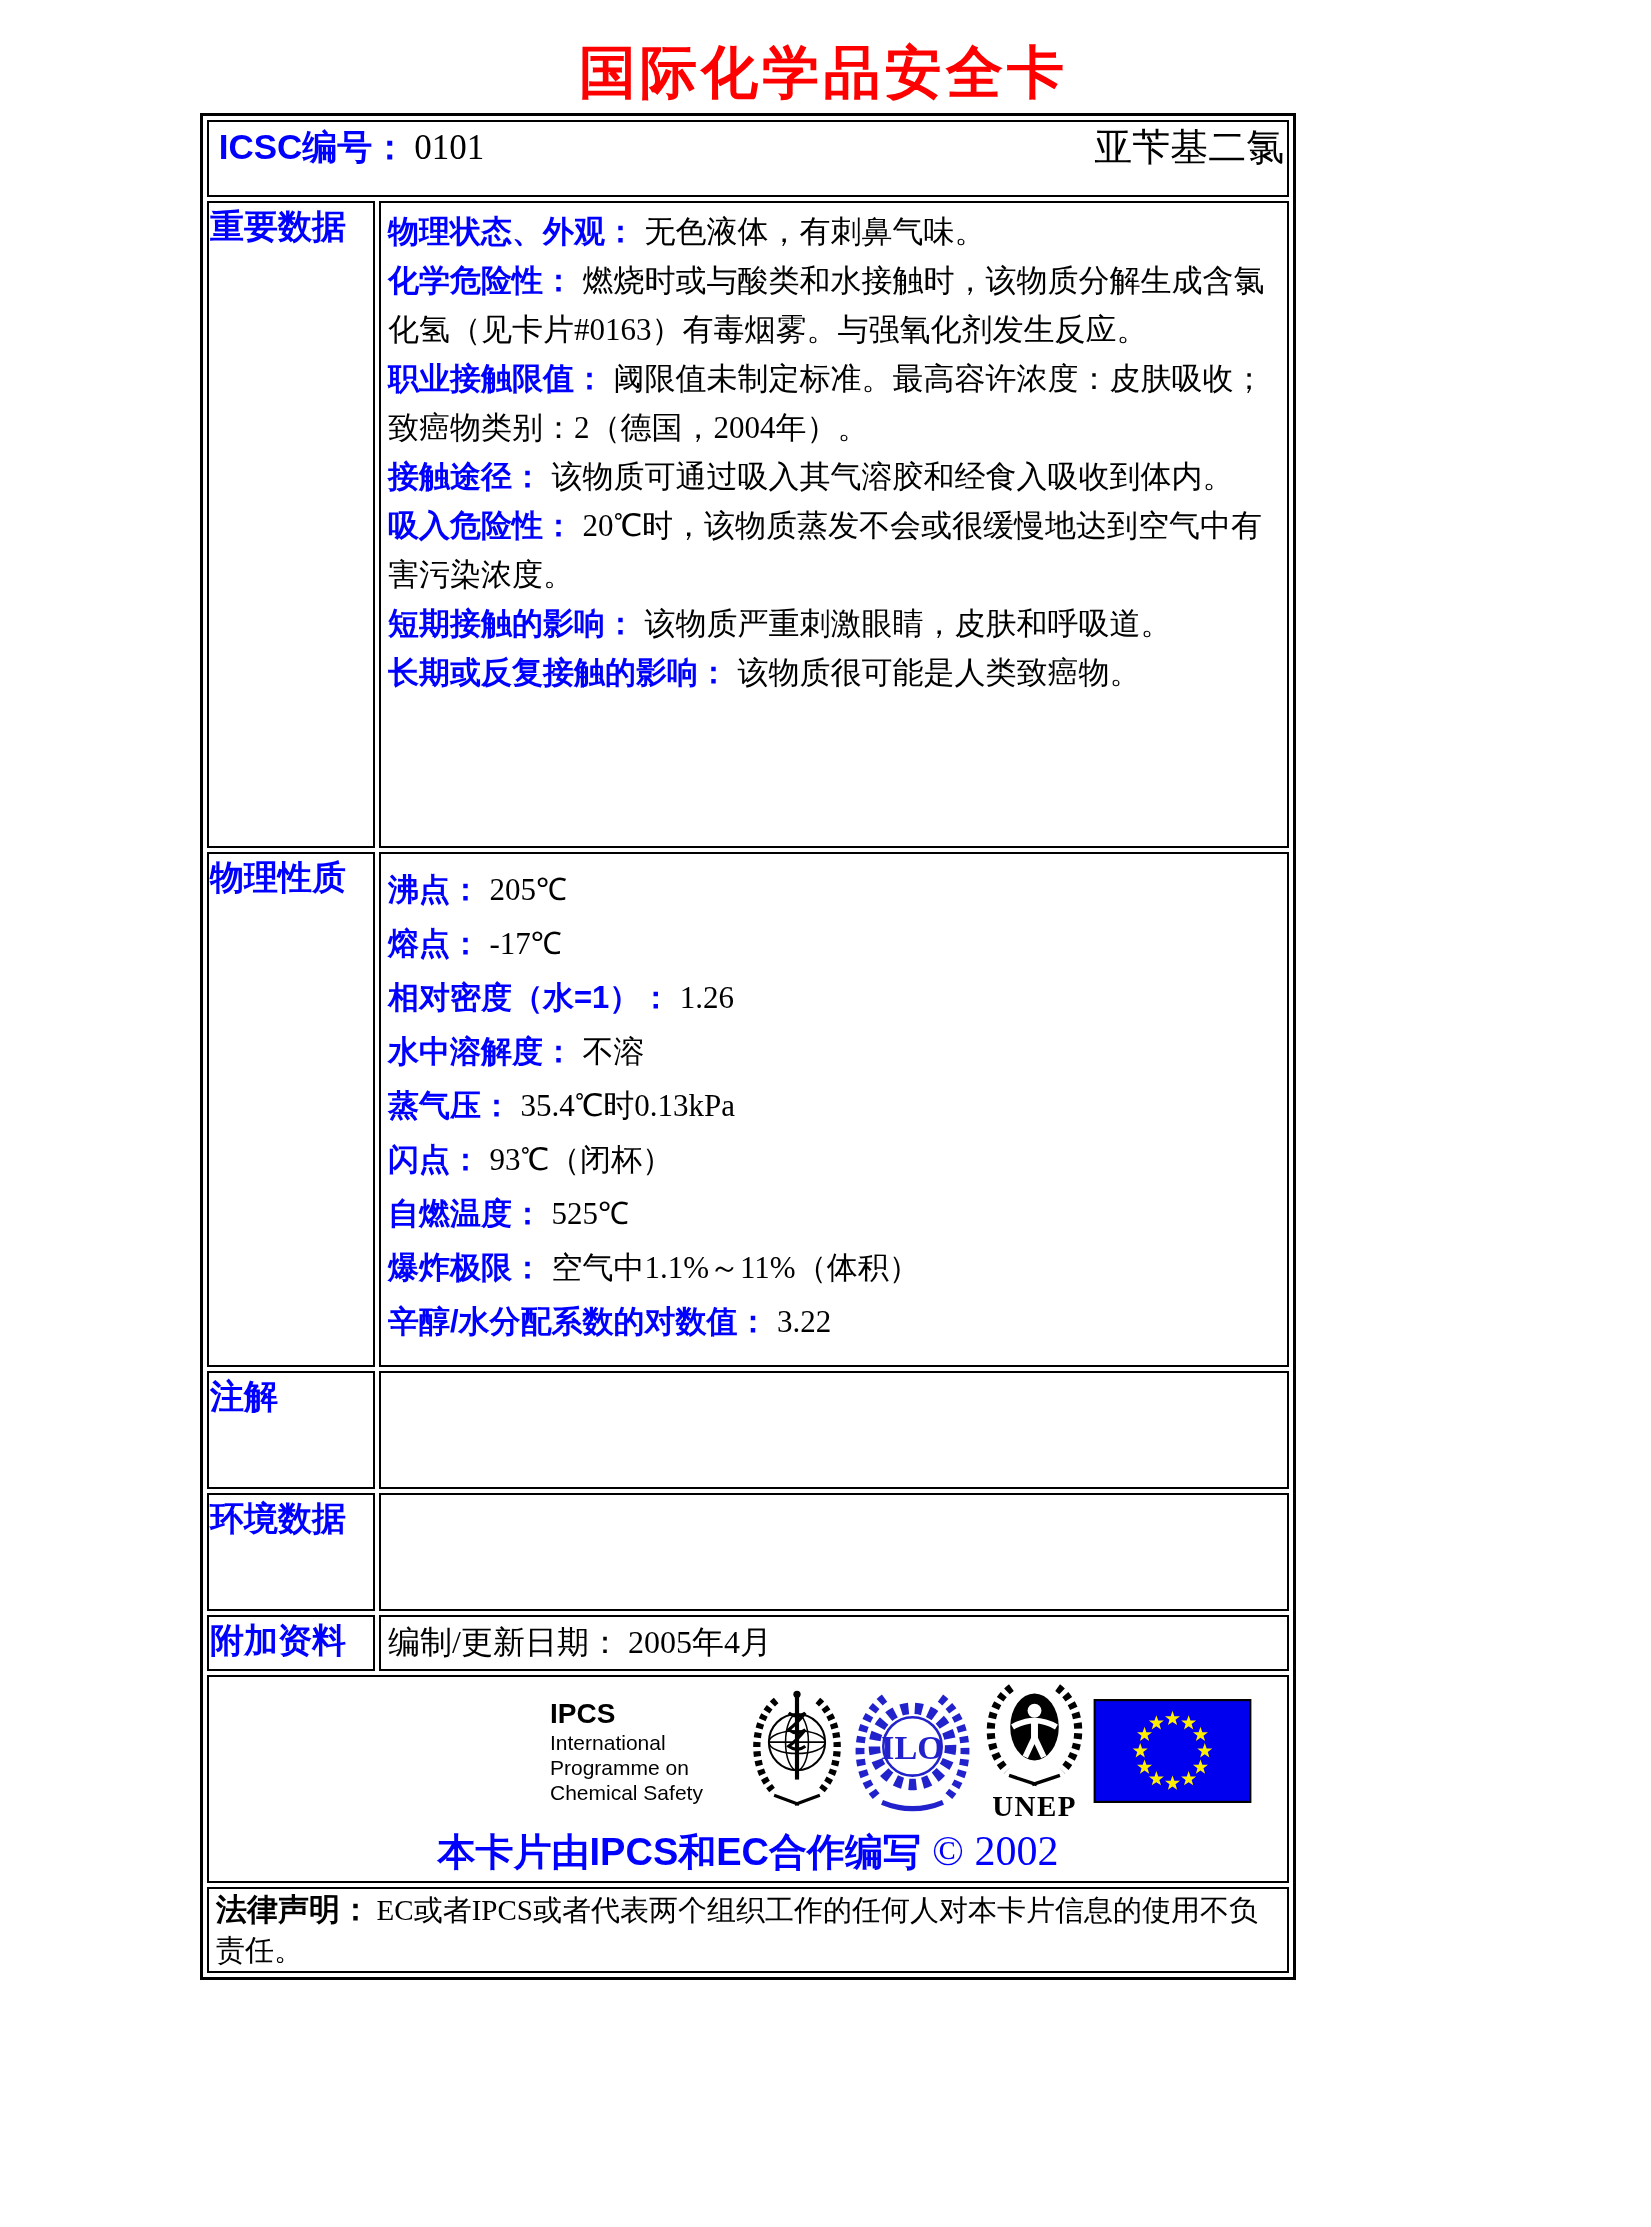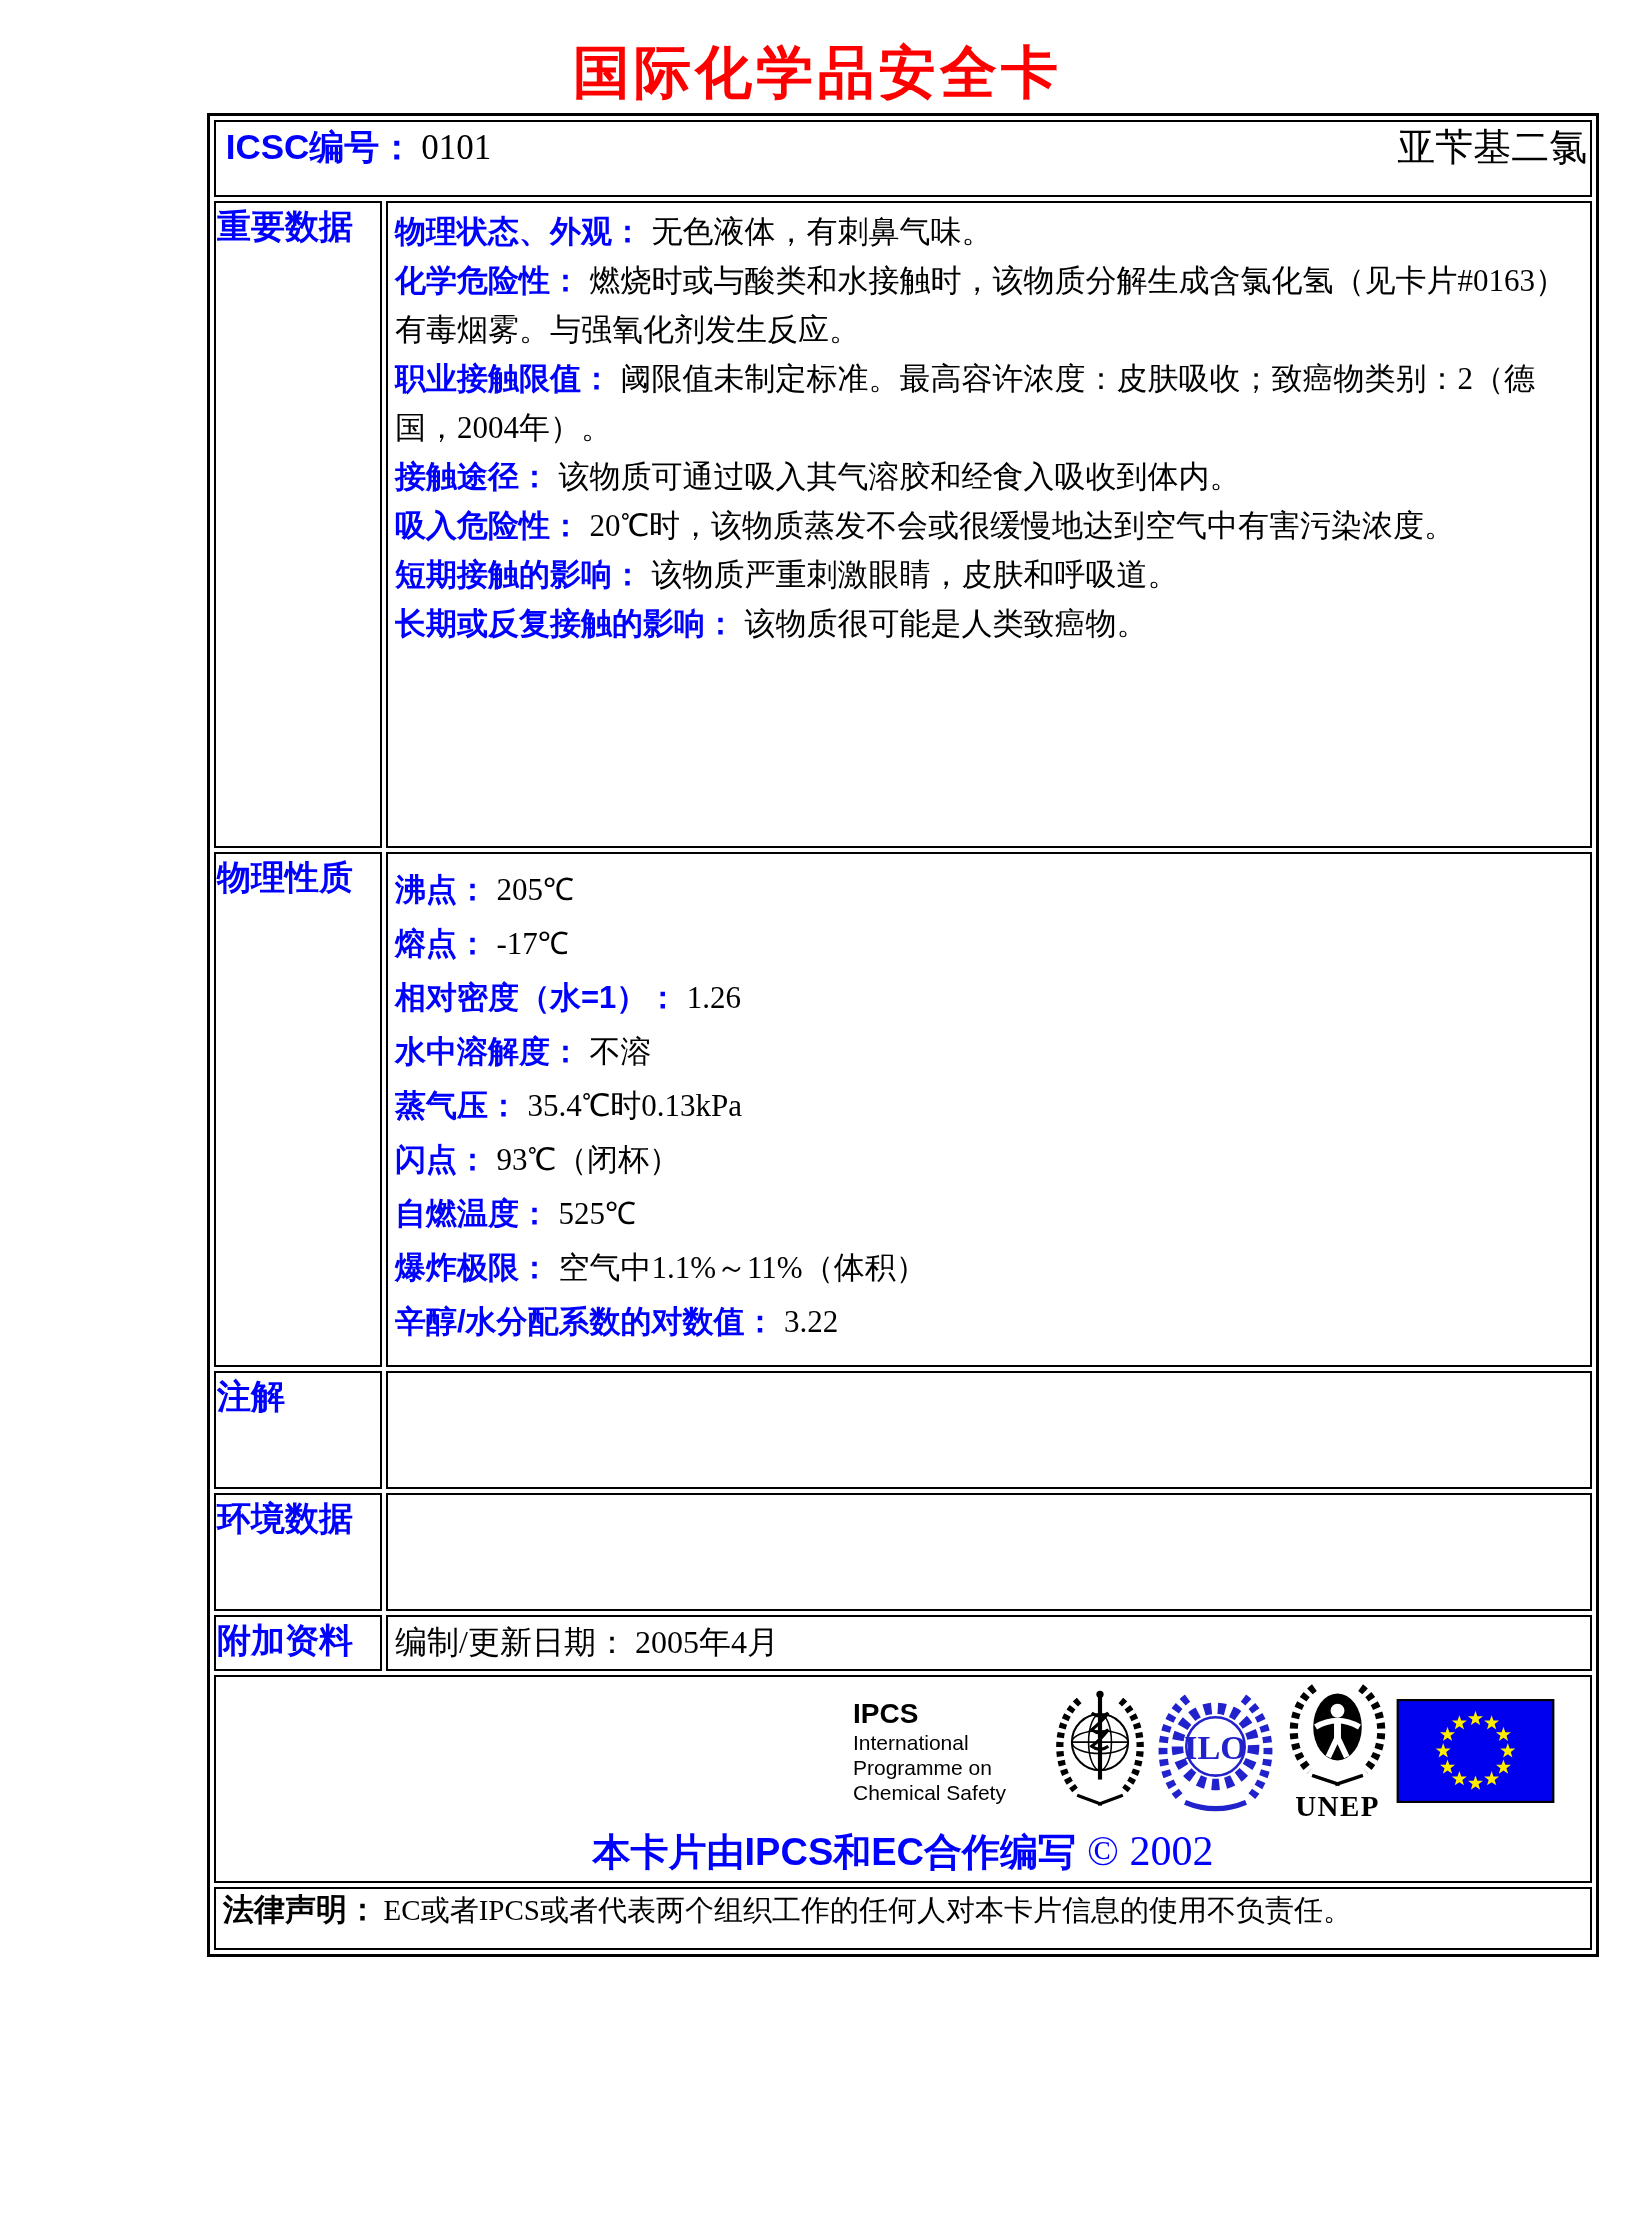--- a/index.html
+++ b/index.html
@@ -14,30 +14,30 @@
   .page{
     position:relative;
     width:1652px;height:2227px;
     background:#ffffff;
     font-family:"Liberation Serif", serif;
     color:#000;
     overflow:hidden;
   }
   .title{
     position:absolute;
-    left:192px;top:35px;width:1251px;
+    left:198px;top:35px;width:1251px;
     text-align:center;
     font-size:57px;font-weight:bold;
     letter-spacing:4.2px;
     color:var(--title-red);
     font-family:"Liberation Serif", serif;
   }
   table.card{
     position:absolute;
-    left:207px;top:113px;width:1392px;
+    left:200px;top:113px;width:1096px;
     border:3.5px solid #000;
     border-collapse:separate;
     border-spacing:4.2px;
     table-layout:fixed;
     background:#fff;
   }
   table.card td{
     border:2.1px solid #000;
     vertical-align:top;
     background:#fff;

